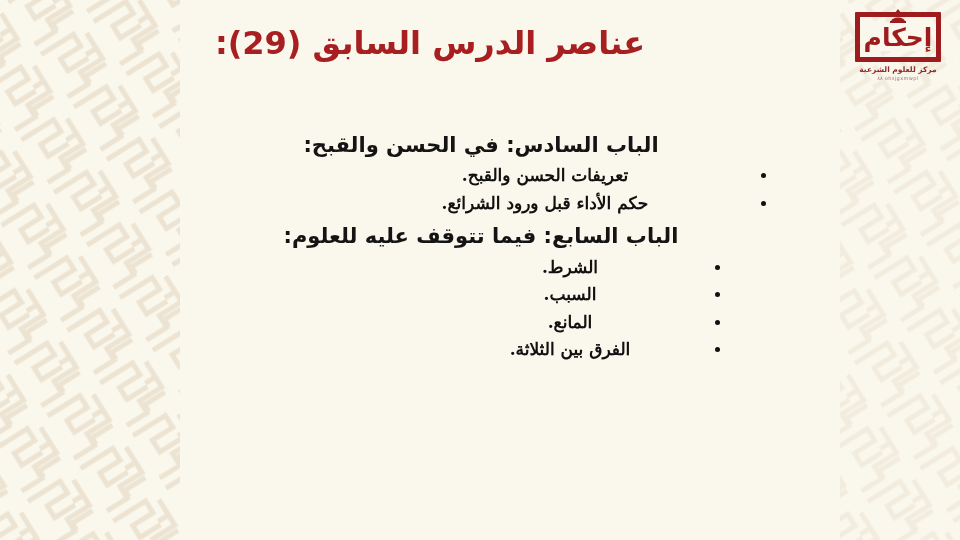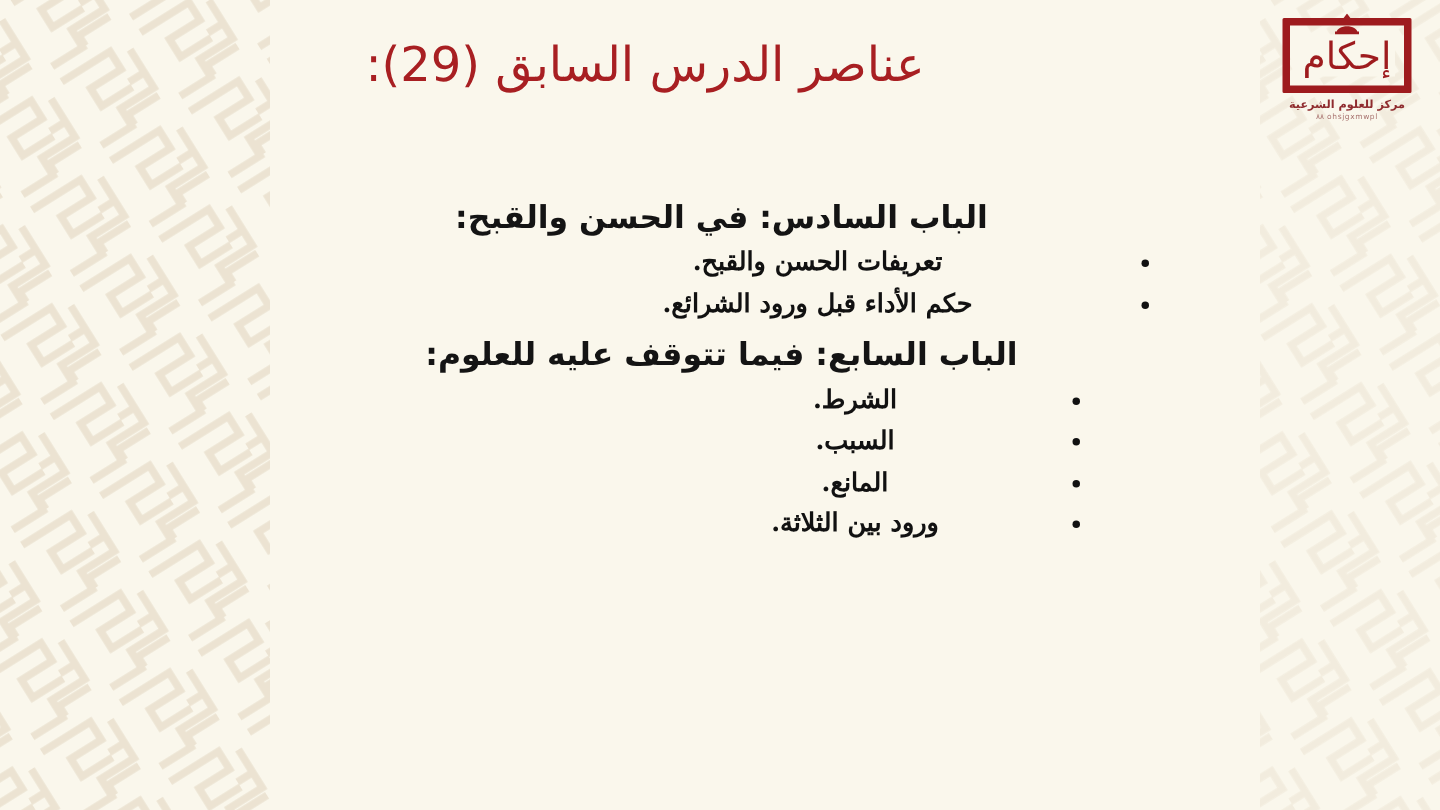--- a/index.html
+++ b/index.html
@@ -69,21 +69,21 @@
   #logo-word {
     position: absolute;
     left: 0; top: 0;
     width: 100%;
     height: 100%;
     display: flex;
     align-items: center;
     justify-content: center;
     color: #9e1b1e;
     font-size: 25px;
-    font-weight: normal;
+    font-weight: bold;
     letter-spacing: -1px;
     direction: rtl;
     line-height: 1;
     border-radius: 22px;
   }
   #logo-dome {
     position: absolute;
     left: 50%;
     top: -3px;
     transform: translateX(-50%);
@@ -110,21 +110,21 @@
   
   #slide-title {
     position: absolute;
     top: 24px;
     left: 0;
     width: 860px;
     text-align: center;
     direction: rtl;
     color: #a81f22;
     font-size: 32px;
-    font-weight: normal;
+    font-weight: bold;
     letter-spacing: 0px;
     z-index: 3;
   }
 
   
   #content {
     position: absolute;
     top: 132px;
     right: 90px;
     width: 760px;
@@ -243,17 +243,17 @@
     <li>
       <span class="dot"></span>
       <span>السبب.</span>
     </li>
     <li>
       <span class="dot"></span>
       <span>المانع.</span>
     </li>
     <li>
       <span class="dot"></span>
-      <span>ورود بين الثلاثة.</span>
+      <span>الفرق بين الثلاثة.</span>
     </li>
   </ul>
 
 </div>
 
 </body></html>

